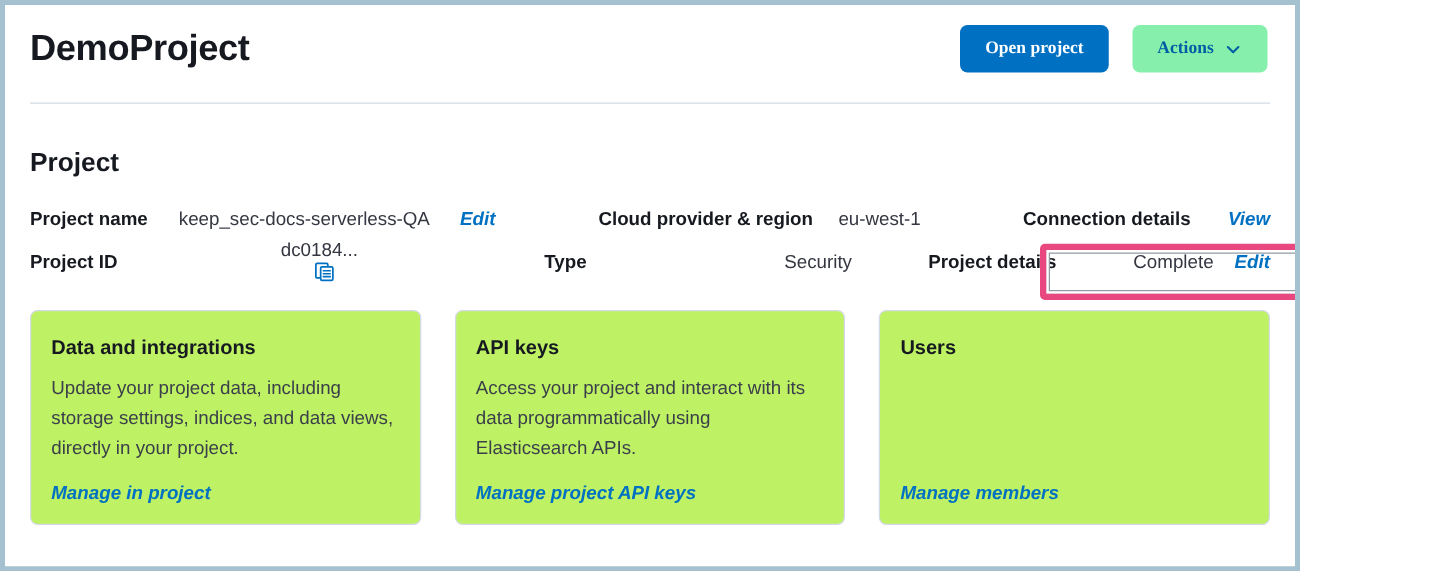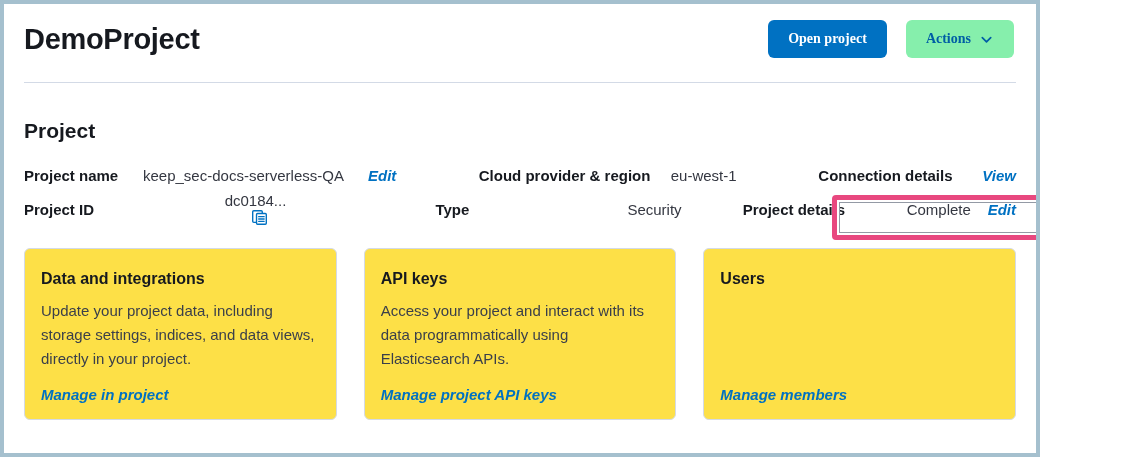--- a/index.html
+++ b/index.html
@@ -42,21 +42,21 @@
   
   .annotation-box{
     position:absolute;left:828px;top:191px;width:308px;height:45px;
     border:5px solid #e8487f;border-radius:4px;
     box-shadow:inset 0 0 0 2px #ffffff, inset 0 0 0 3px #949aa5;
     pointer-events:none;
   }
   
   .cards{display:flex;gap:27px;margin:27px 20px 0 20px;}
   .card{
-    flex:1;height:172px;border:1px solid #d3dae6;border-radius:6px;background:#fde047;
+    flex:1;height:172px;border:1px solid #d3dae6;border-radius:6px;background:#bef264;
     padding:19px 16px 16px 16px;display:flex;flex-direction:column;
   }
   .card-title{margin:0;font-size:16px;line-height:22px;font-weight:700;color:#16191f;}
   .card-desc{margin:9px 0 0 0;font-size:15px;line-height:24px;color:#3a3f4a;}
   .card-link{margin-top:auto;font-size:15px;}
 </style>
 </head>
 <body>
 
 <div class="frame">

